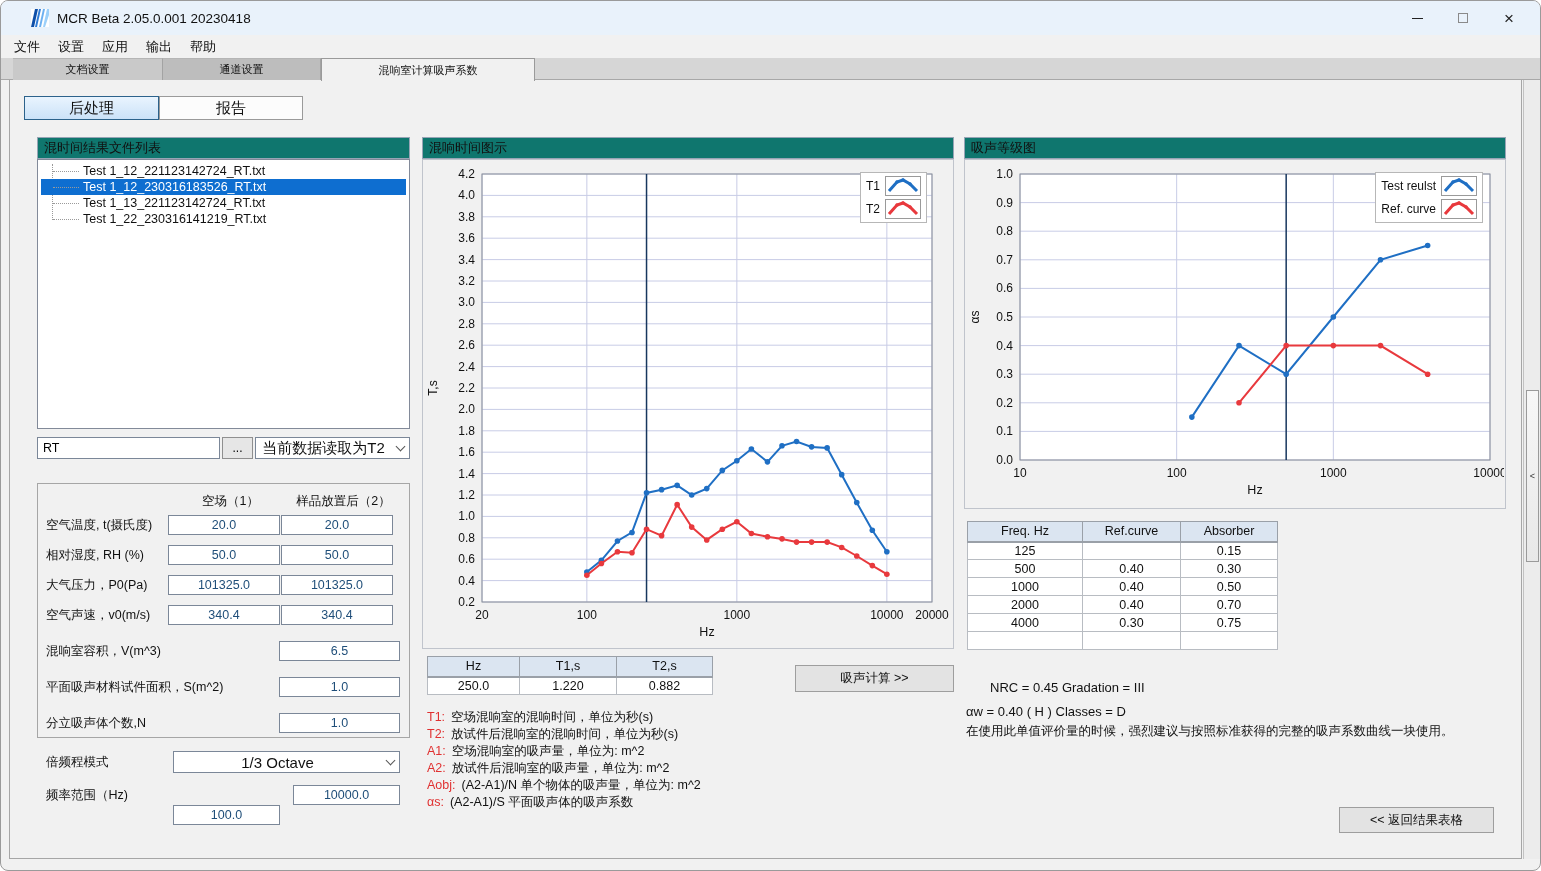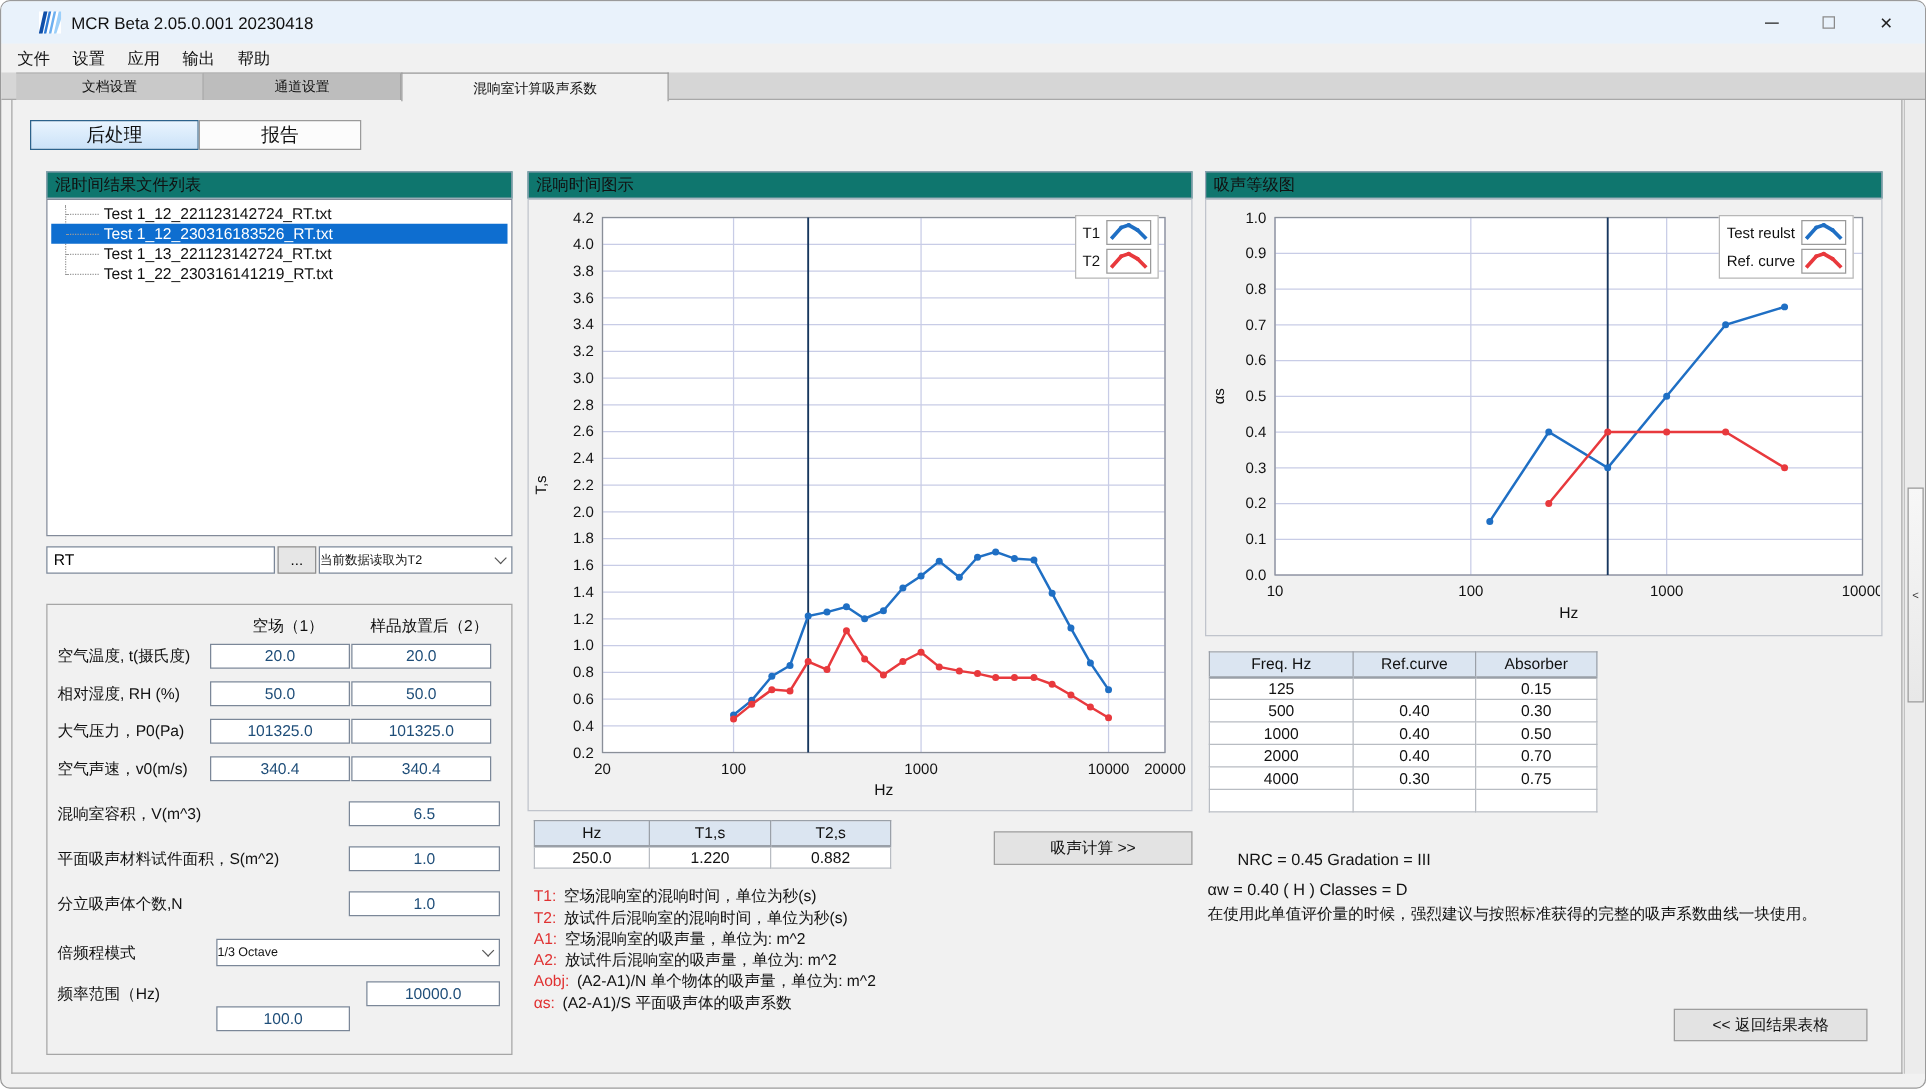--- a/index.html
+++ b/index.html
@@ -34,26 +34,26 @@
   
   .listbox { position:absolute; left:27px; top:79px; width:373px; height:270px; background:#fff; border:1px solid #828a99; padding-top:3px; }
   .listbox .vline { position:absolute; left:14px; top:4px; height:56px; border-left:1px dotted #9a9a9a; }
   .file-item { position:relative; height:16px; line-height:16px; font-size:12.5px; color:#111; padding-left:42px; margin:0 3px; white-space:nowrap; }
   .file-item .connector { position:absolute; left:12px; top:8px; width:26px; border-top:1px dotted #9a9a9a; }
   .file-item.sel { background:#0e6ed0; color:#fff; }
   
   .rt-input { position:absolute; left:27px; top:357px; width:183px; height:22px; border:1px solid #7b8798; background:#fff; font-size:12.5px; padding-left:5px; font-family:inherit; }
   .browse-btn { position:absolute; left:212px; top:357px; width:31px; height:22px; background:#e6e6e6; border:1px solid #8f8f8f; font-size:12px; display:flex; align-items:center; justify-content:center; }
   .combo { border:1px solid #7b8798; background:#fff; display:flex; align-items:center; }
-  .combo .ctext { flex:1; font-size:10px; color:#111; }
+  .combo .ctext { flex:1; text-align:center; font-size:15px; color:#111; }
   .combo .cbtn { width:18px; height:100%; display:flex; align-items:center; justify-content:center; }
   .chev { width:7px; height:7px; border-right:1.5px solid #555; border-bottom:1.5px solid #555; transform:rotate(45deg); margin-top:-4px; }
   .rt-combo { position:absolute; left:245px; top:357px; width:155px; height:22px; }
   
-  .calcbody { position:absolute; left:27px; top:403px; width:373px; height:361px; border:1px solid #a6a6a6; background:#f1f1f1; }
+  .calcbody { position:absolute; left:27px; top:403px; width:373px; height:255px; border:1px solid #a6a6a6; background:#f1f1f1; }
   .calc-label { position:absolute; left:8px; font-size:12.5px; color:#111; height:20px; line-height:20px; white-space:nowrap; }
   .colhead { position:absolute; top:9px; font-size:12.5px; color:#111; text-align:center; }
   .cell-input { position:absolute; height:20px; border:1px solid #7b8798; background:#fff; text-align:center; font-size:12.5px; color:#1f4e79; font-family:inherit; }
   .octave-combo { position:absolute; left:135px; top:267px; width:227px; height:22px; }
   
   .chartbox { position:absolute; background:#f1f1f1; border:1px solid #c0c4cc; }
   .legend { position:absolute; background:#fff; border:1px solid #b7b7b7; padding:3px 5px; display:flex; flex-direction:column; gap:3px; }
   .legend-row { display:flex; align-items:center; gap:5px; justify-content:flex-end; }
   .legend-label { font-size:12px; color:#111; }
   .legend-icon { width:36px; height:20px; border:1px solid #9a9a9a; background:#fff; display:flex; align-items:center; justify-content:center; }
@@ -116,21 +116,21 @@
   <div class="tabstrip" id="tabstrip">
       <div class="tab t0">文档设置</div>
       <div class="tab t1">通道设置</div>
       <div class="tab active">混响室计算吸声系数</div>
     </div>
 
   <div class="mainpanel">
 
     <div id="subtabs">
         <div class="subtab sel" style="left: 14px; width: 135px;">后处理</div>
-        <div class="subtab" style="left: 149px; width: 130px;">报告</div>
+        <div class="subtab" style="left: 149px; width: 144px;">报告</div>
       </div>
 
     <div class="group-header" style="left:27px; top:57px; width:373px;">混时间结果文件列表</div>
     <div class="listbox" id="filelist">
         <div class="vline"></div>
         <div class="file-item"><span class="connector"></span><span>Test 1_12_221123142724_RT.txt</span></div>
         <div class="file-item sel"><span class="connector"></span><span>Test 1_12_230316183526_RT.txt</span></div>
         <div class="file-item"><span class="connector"></span><span>Test 1_13_221123142724_RT.txt</span></div>
         <div class="file-item"><span class="connector"></span><span>Test 1_22_230316141219_RT.txt</span></div>
       </div>

